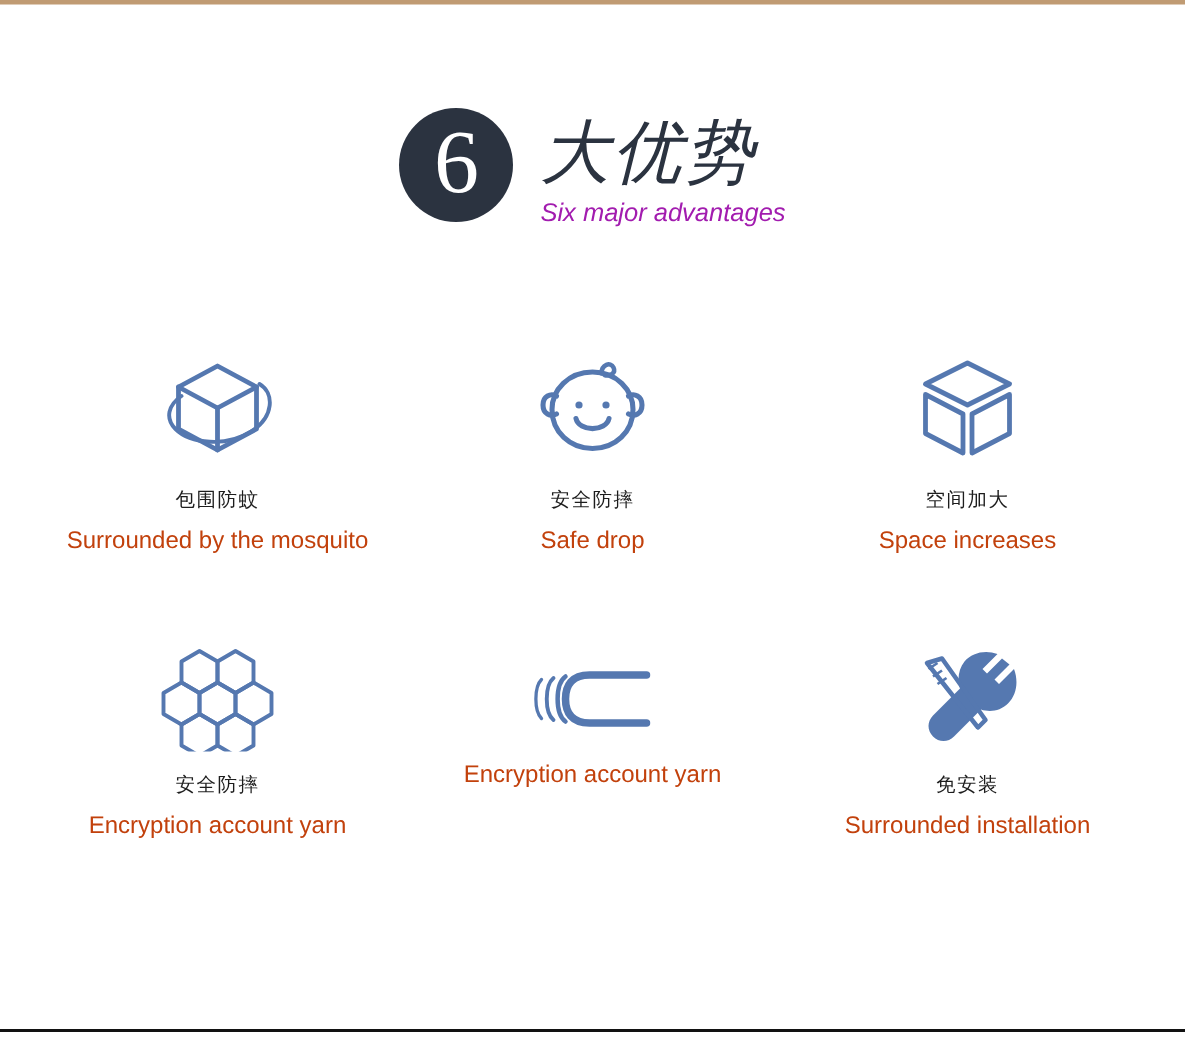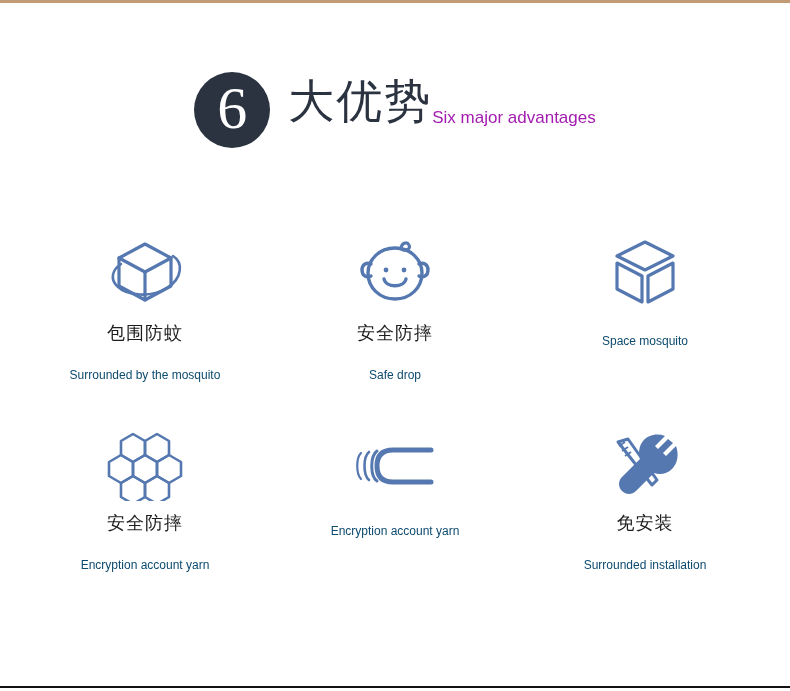--- a/index.html
+++ b/index.html
@@ -63,23 +63,24 @@
     justify-content: center;
     font-family: "Liberation Serif", serif;
     font-size: 60px;
     line-height: 1;
     font-weight: 400;
     padding-bottom: 4px;
     box-sizing: border-box;
   }
   .header-text {
     display: flex;
-    flex-direction: row;
-    align-items: center;
+    flex-direction: column;
+    align-items: flex-start;
     padding-top: 2px;
+    font-style: italic;
   }
   .header-title {
     font-size: 46px;
     line-height: 54px;
     letter-spacing: 2px;
     color: #2b3340;
     font-weight: 400;
     white-space: nowrap;
   }
   .header-sub {
@@ -110,31 +111,31 @@
   .icon-box {
     width: 86px;
     height: 78px;
     display: flex;
     align-items: center;
     justify-content: center;
   }
   .icon-box svg { display: block; }
   .cell-title {
     margin-top: 8px;
-    font-size: 18px;
+    font-size: 13px;
     line-height: 26px;
     letter-spacing: 1px;
     color: #1d1d1d;
     white-space: nowrap;
   }
   .cell-sub {
-    margin-top: 22px;
-    font-size: 12px;
+    margin-top: 7px;
+    font-size: 16px;
     line-height: 15px;
-    color: #0c4a6e;
+    color: #c2410c;
     white-space: nowrap;
   }
   .row2 .icon-box { height: 72px; }
 </style>
 </head>
 <body>
 
 <div class="page">
 
   <div class="edge-top"></div>
@@ -182,21 +183,22 @@
     </div>
 
     <div class="cell">
       <div class="icon-box">
         <svg width="76" height="74" viewBox="0 0 76 74" fill="none" stroke="#5578b0" stroke-width="3.2" stroke-linejoin="round" stroke-linecap="round">
           <path d="M38 6 L66 20 L38 34 L10 20 Z"></path>
           <path d="M10 27 L35 40 L35 66 L10 53 Z"></path>
           <path d="M66 27 L41 40 L41 66 L66 53 Z"></path>
         </svg>
       </div>
-      <div class="cell-sub">Space mosquito</div>
+      <div class="cell-title">空间加大</div>
+      <div class="cell-sub">Space increases</div>
     </div>
 
     <div class="cell row2">
       <div class="icon-box">
         <svg width="76" height="70" viewBox="0 0 76 70" fill="none" stroke="#5578b0" stroke-width="2.6" stroke-linejoin="round">
           <g>
             <polygon points="26,3 38,10 38,24 26,31 14,24 14,10"></polygon>
             <polygon points="50,3 62,10 62,24 50,31 38,24 38,10"></polygon>
             <polygon points="14,24 26,31 26,45 14,52 2,45 2,31"></polygon>
             <polygon points="38,24 50,31 50,45 38,52 26,45 26,31"></polygon>

